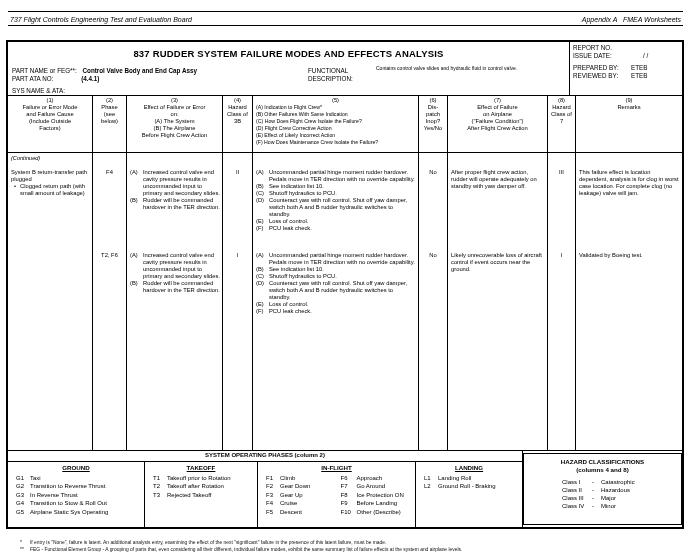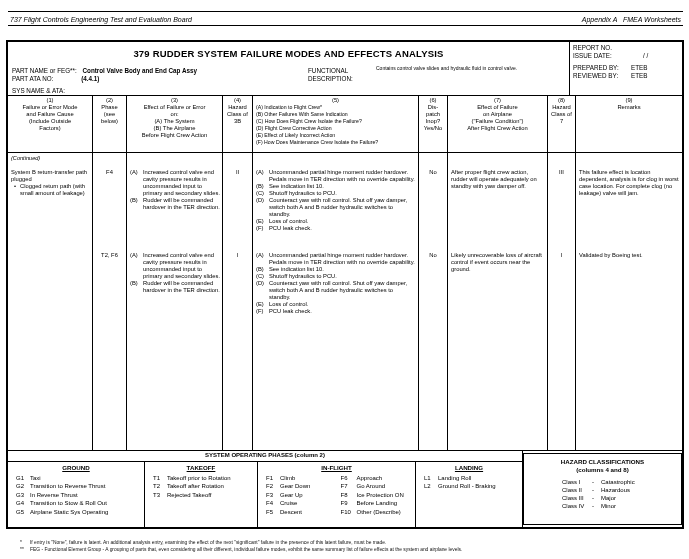--- a/index.html
+++ b/index.html
@@ -94,21 +94,21 @@
 
   <div class="pagehead">
     <span>737 Flight Controls Engineering Test and Evaluation Board</span>
     <span style="white-space:pre;">Appendix A   FMEA Worksheets</span>
   </div>
 
   <div class="maintable">
 
     <div class="tblock">
       <div class="tb-left">
-        <div class="tb-title">379 RUDDER SYSTEM FAILURE MODES AND EFFECTS ANALYSIS</div>
+        <div class="tb-title">837 RUDDER SYSTEM FAILURE MODES AND EFFECTS ANALYSIS</div>
         <div class="fld" style="left:4px; top:25px;">
           <span>PART NAME or FEG**:</span>
           <b style="margin-left:4px;">Control Valve Body and End Cap Assy</b>
         </div>
         <div class="fld" style="left:4px; top:33px;">
           <span>PART ATA NO:</span>
           <b style="margin-left:26px;">(4.4.1)</b>
         </div>
         <div class="fld" style="left:4px; top:45px;">SYS NAME &amp; ATA:</div>
         <div class="fld" style="left:300px; top:25px;">FUNCTIONAL</div>

